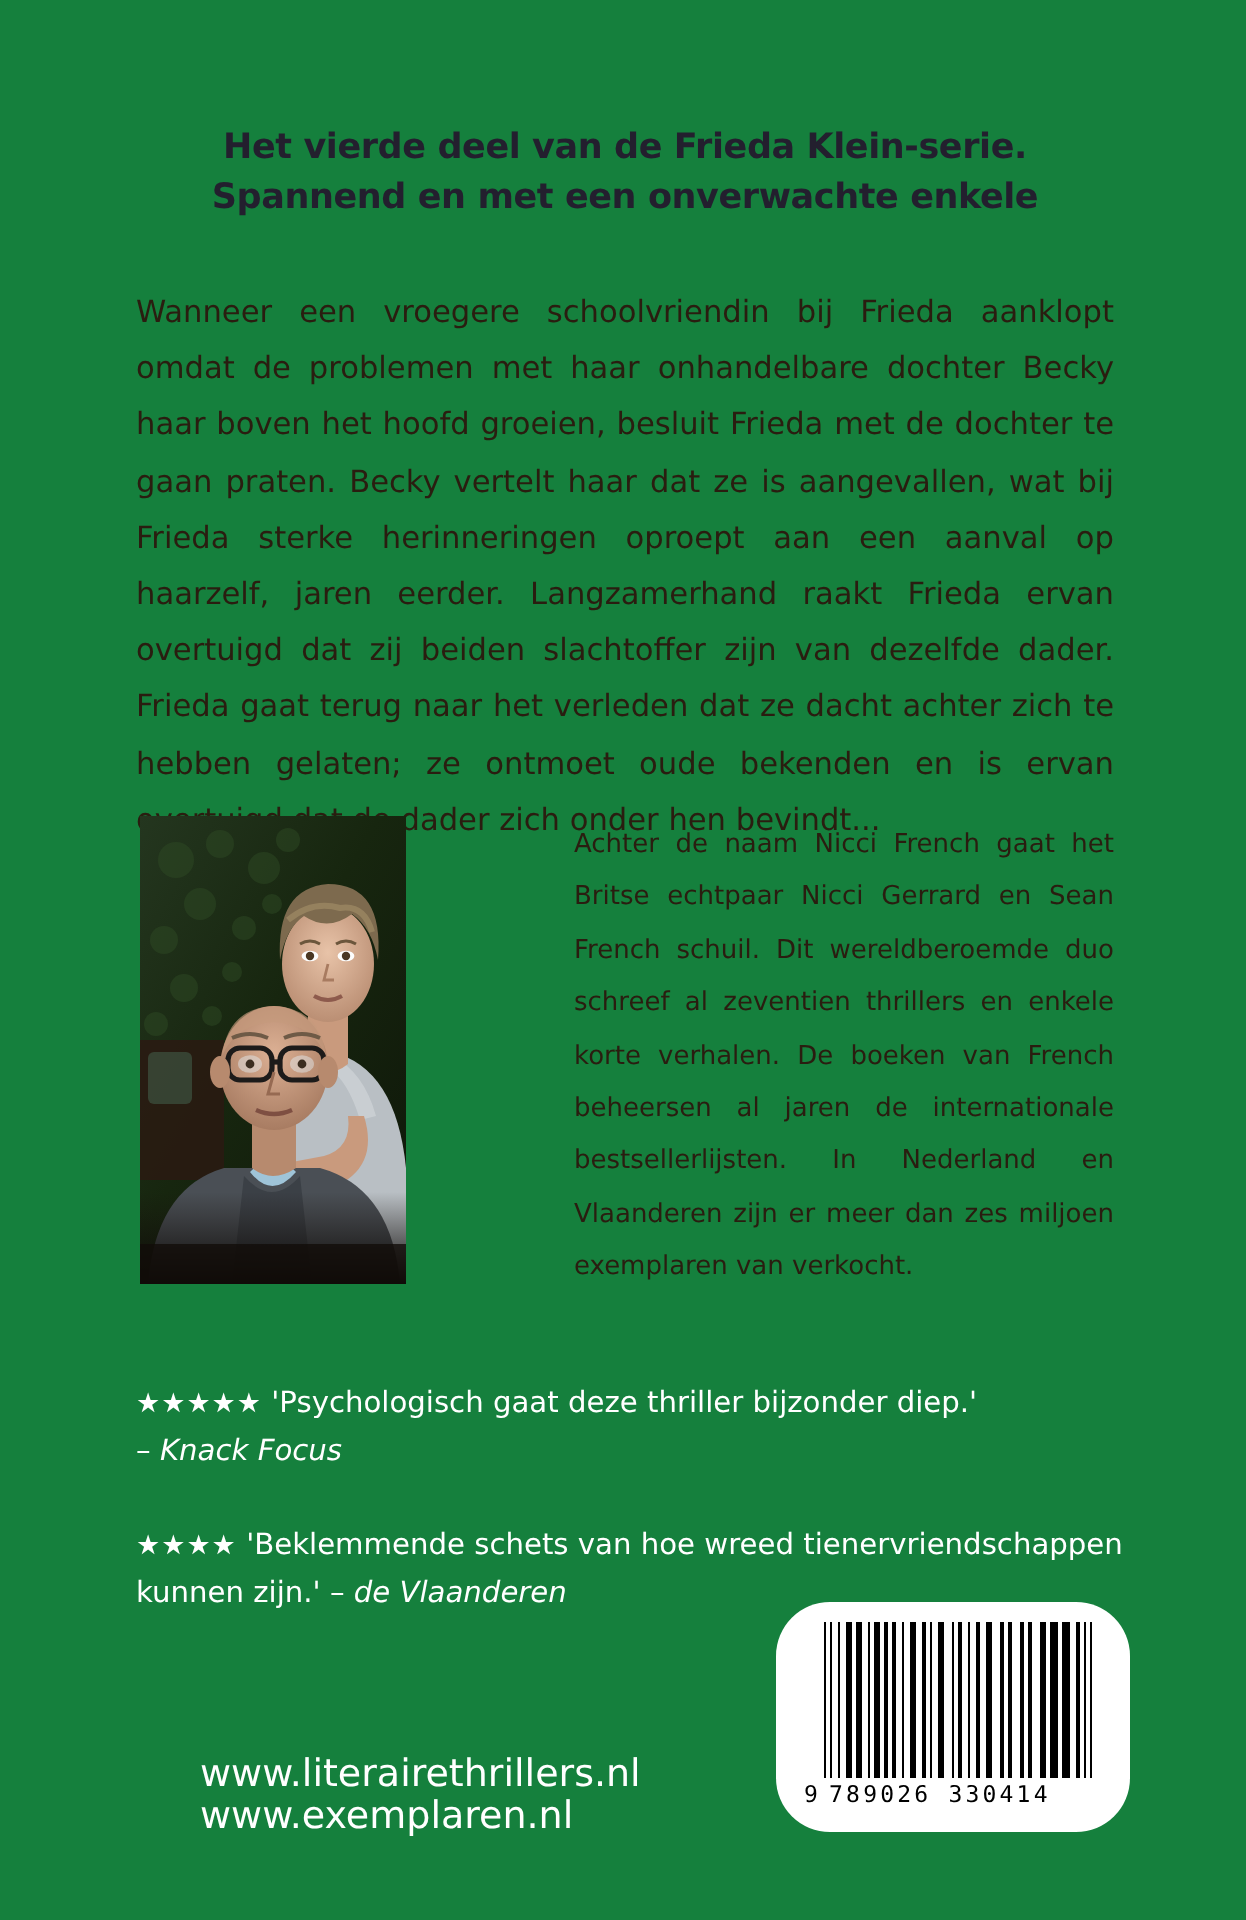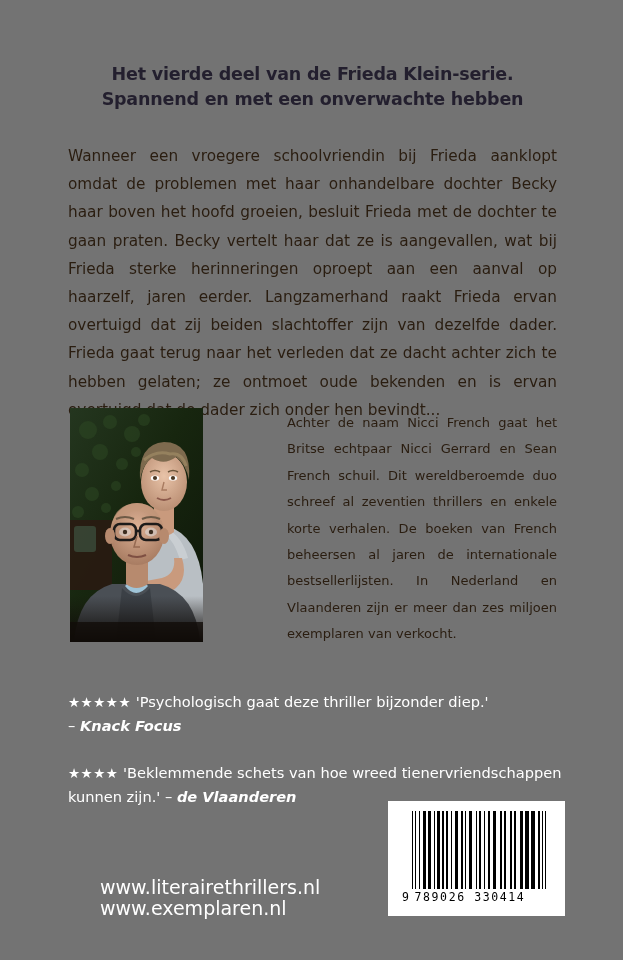--- a/index.html
+++ b/index.html
@@ -10,21 +10,21 @@
     width: 623px;
     height: 960px;
     background: #f09000;
     font-family: "DejaVu Sans", sans-serif;
     overflow: hidden;
     position: relative;
   }
   .page {
     position: absolute;
     inset: 0;
-    background: #737373;
+    background: #15803d;
   }
 
   
   .headline {
     position: absolute;
     left: 68px;
     top: 62px;
     width: 489px;
     text-align: center;
     color: #231f2e;
@@ -90,32 +90,33 @@
     font-size: 14.6px;
     line-height: 23px;
     font-weight: 500;
     margin-bottom: 21px;
     margin-top: 24px;
   }
   .review .stars {
     letter-spacing: 0.5px;
     font-size: 13.5px;
   }
-  .review .src { font-style: italic; font-weight: bold; text-align: right; }
+  .review .src { font-style: italic; font-weight: normal; text-align: right; }
 
   
   .barcode-panel {
     position: absolute;
     left: 388px;
     top: 801px;
     width: 177px;
     height: 115px;
     background: #ffffff;
     box-sizing: border-box;
     padding: 10px 12px 6px 12px;
+    border-radius: 27px;
   }
   .barcode-bars {
     position: relative;
     height: 78px;
     margin-left: 12px;
     margin-right: 6px;
   }
   .barcode-bars span {
     position: absolute;
     top: 0;
@@ -150,21 +151,21 @@
     display: block;
   }
 </style>
 </head>
 <body>
 
 <div class="page">
 
   <div class="headline">
     <span class="headline-line">Het vierde deel van de Frieda Klein-serie.</span>
-    <span class="headline-line">Spannend en met een onverwachte hebben</span>
+    <span class="headline-line">Spannend en met een onverwachte enkele</span>
   </div>
 
   <div class="blurb">Wanneer een vroegere schoolvriendin bij Frieda aanklopt omdat de problemen met haar onhandelbare dochter Becky haar boven het hoofd groeien, besluit Frieda met de dochter te gaan praten. Becky vertelt haar dat ze is aangevallen, wat bij Frieda sterke herinneringen oproept aan een aanval op haarzelf, jaren eerder. Langzamerhand raakt Frieda ervan overtuigd dat zij beiden slachtoffer zijn van dezelfde dader. Frieda gaat terug naar het verleden dat ze dacht achter zich te hebben gelaten; ze ontmoet oude bekenden en is ervan overtuigd dat de dader zich onder hen bevindt...</div>
 
   <div class="author-row">
     <div class="author-photo">
       <svg width="133" height="234" viewBox="0 0 133 234" xmlns="http://www.w3.org/2000/svg">
         <defs>
           <linearGradient id="bgWall" x1="0" y1="0" x2="1" y2="1">
             <stop offset="0%" stop-color="#24361f"></stop>

